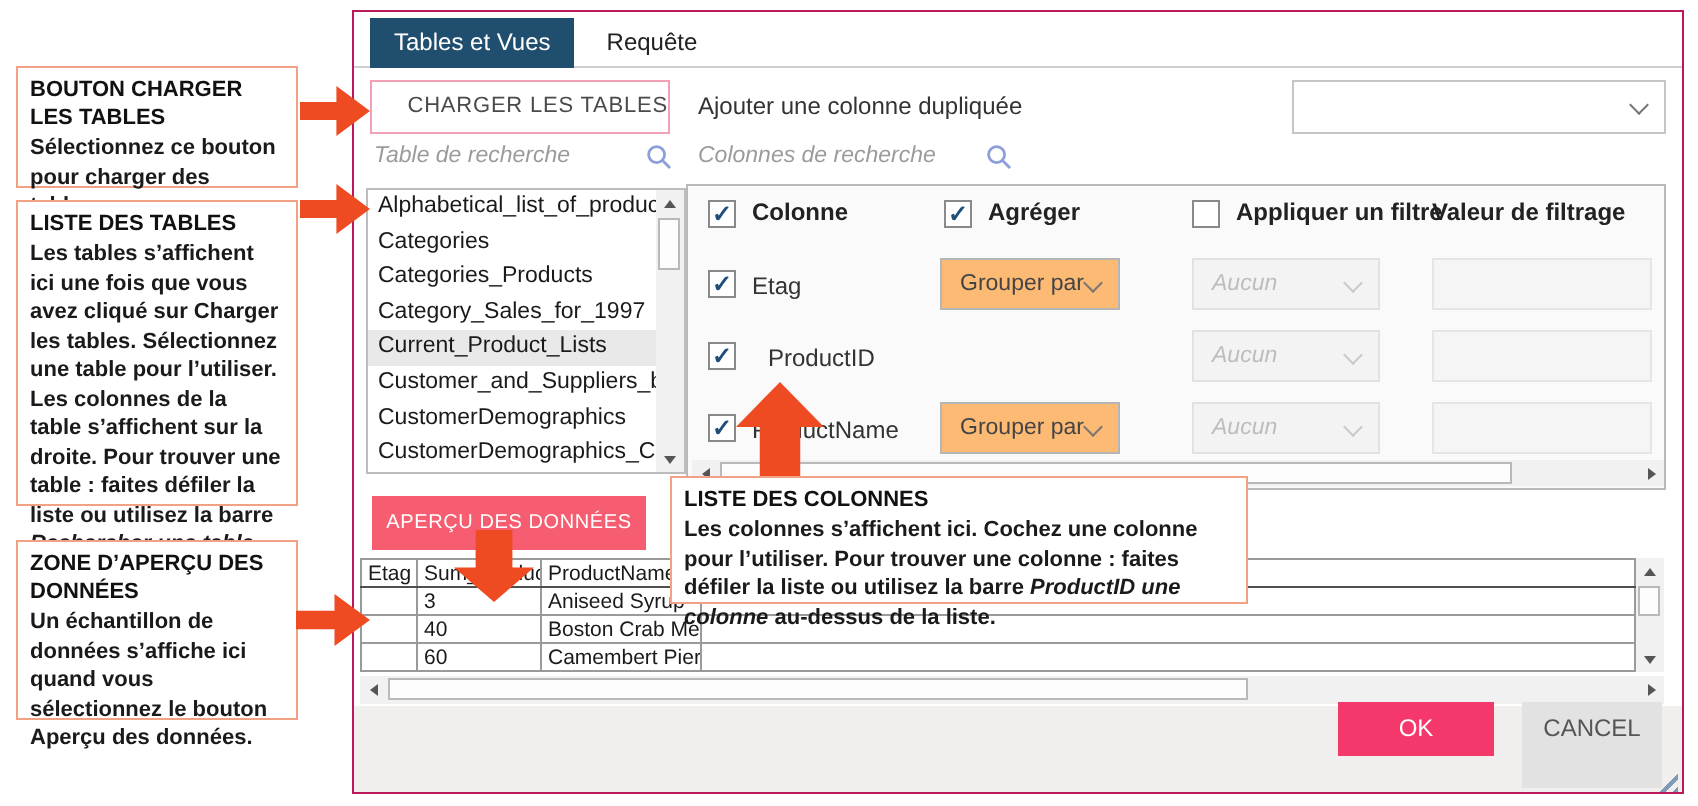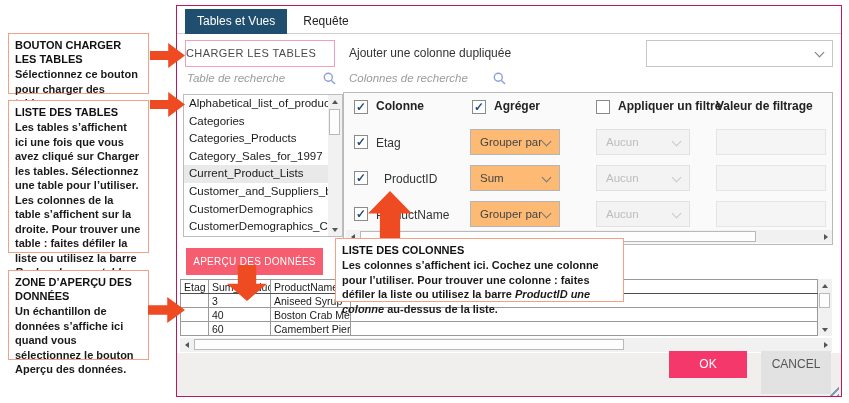--- a/index.html
+++ b/index.html
@@ -19,21 +19,21 @@
   .arrow.down  { clip-path:polygon(27% 0, 73% 0, 73% 52%, 100% 52%, 50% 100%, 0 52%, 27% 52%); }
 
   
   .dialog { position:absolute; left:176px; top:5px; width:666px; height:392px; background:#fff; border:1px solid #be185d; z-index:1; }
   .dlg-footer { position:absolute; left:0; right:0; top:347px; bottom:0; background:#f1efee; }
   .tabline { position:absolute; left:0; right:0; top:27px; height:1px; background:#cfcfcf; }
   .tabs { position:absolute; left:8px; top:3px; display:flex; gap:4px; z-index:2; }
   .tab { font-size:12px; padding:0 12px; height:25px; line-height:25px; color:#222; cursor:default; }
   .tab.active { background:#204e6e; color:#fff; }
 
-  .btn-charger { position:absolute; left:8px; top:34px; width:150px; height:27px; background:#fff; border:1px solid #f2a0b6; color:#4a4a4a; font-size:11px; letter-spacing:.4px; text-align:left; line-height:25px; }
+  .btn-charger { position:absolute; left:8px; top:34px; width:150px; height:27px; background:#fff; border:1px solid #f2a0b6; color:#4a4a4a; font-size:11px; letter-spacing:.4px; text-align:right; line-height:25px; }
   .dup-label { position:absolute; left:172px; top:40px; font-size:12px; color:#333; }
   .combo { position:absolute; left:469px; top:34px; width:187px; height:27px; background:#fff; border:1px solid #c6c6c6; font-size:12px; color:#333; line-height:25px; padding:0 22px 0 8px; }
   .chev { position:absolute; right:9px; top:8px; width:7px; height:7px; border-right:1.5px solid #777; border-bottom:1.5px solid #777; transform:rotate(45deg); }
   .chev.dis { border-color:#c9c9c9; }
 
   .search-ph { position:absolute; font-size:11.5px; font-style:italic; color:#9b9b9b; }
   .mag { position:absolute; }
 
   
   .tlist { position:absolute; left:6px; top:88px; width:160px; height:143px; background:#fff; border:1px solid #bdbdbd; }
@@ -50,21 +50,21 @@
   .tri.d { border-left:3.5px solid transparent; border-right:3.5px solid transparent; border-top:4.5px solid #555; }
   .tri.l { border-top:3.5px solid transparent; border-bottom:3.5px solid transparent; border-right:4.5px solid #555; }
   .tri.r { border-top:3.5px solid transparent; border-bottom:3.5px solid transparent; border-left:4.5px solid #555; }
 
   
   .panel { position:absolute; left:166px; top:86px; width:490px; height:153px; background:#fafafa; border:1px solid #b9b9b9; }
   .cb { position:absolute; width:14px; height:14px; background:#fff; border:1px solid #8a8a8a; font-size:12px; line-height:12px; text-align:center; color:#1f4e79; font-weight:bold; }
   .hdr { position:absolute; top:6px; font-size:12px; font-weight:bold; color:#222; }
   .rowname { position:absolute; font-size:12px; color:#333; }
   .sel-box { position:absolute; height:26px; background:#fdba74; border:1px solid #b5b5b5; font-size:11.5px; color:#444; line-height:24px; padding-left:9px; }
-  .sel-box.dis { background:#f3f3f3; border-color:#e2e2e2; color:#bdbdbd; }
+  .sel-box.dis { background:#f3f3f3; border-color:#e2e2e2; color:#bdbdbd;font-style:italic; }
   .inp-dis { position:absolute; height:26px; background:#f5f5f5; border:1px solid #e5e5e5; }
 
   .btn-apercu { position:absolute; left:9px; top:242px; width:137px; height:27px; background:#f75d70; color:#fff; font-size:10px; text-align:center; line-height:27px; letter-spacing:.3px; }
 
   
   .preview { position:absolute; left:3px; top:273px; width:652px; height:73px; }
   .pv-table { border-collapse:collapse; table-layout:fixed; width:637px; }
   .pv-table td { border:1px solid #9a9a9a; font-size:10.5px; color:#1a1a1a; height:14px; padding:0 3px; white-space:nowrap; overflow:hidden; }
   .pv-table tr.h td { border-bottom:1px solid #4f4f4f; }
 
@@ -163,21 +163,20 @@
       <div class="hdr" style="left:372px;">Valeur de filtrage</div>
 
       <div class="cb" style="left:10px; top:42px;"><span>✓</span></div>
       <div class="rowname" style="left:32px; top:43px;">Etag</div>
       <div class="sel-box" style="left:126px; top:36px; width:90px;"><span>Grouper par</span><span class="chev"></span></div>
       <div class="sel-box dis" style="left:252px; top:36px; width:94px;"><span>Aucun</span><span class="chev dis"></span></div>
       <div class="inp-dis" style="left:372px; top:36px; width:110px;"></div>
 
       <div class="cb" style="left:10px; top:78px;"><span>✓</span></div>
       <div class="rowname" style="left:40px; top:79px;">ProductID</div>
-      <div class="sel-box" style="left:126px; top:72px; width:90px;"><span>Sum</span><span class="chev"></span></div>
       <div class="sel-box dis" style="left:252px; top:72px; width:94px;"><span>Aucun</span><span class="chev dis"></span></div>
       <div class="inp-dis" style="left:372px; top:72px; width:110px;"></div>
 
       <div class="cb" style="left:10px; top:114px;"><span>✓</span></div>
       <div class="rowname" style="left:32px; top:115px;">ProductName</div>
       <div class="sel-box" style="left:126px; top:108px; width:90px;"><span>Grouper par</span><span class="chev"></span></div>
       <div class="sel-box dis" style="left:252px; top:108px; width:94px;"><span>Aucun</span><span class="chev dis"></span></div>
       <div class="inp-dis" style="left:372px; top:108px; width:110px;"></div>
 
       <div class="sb" style="left:2px; top:137px; width:486px; height:13px;">

